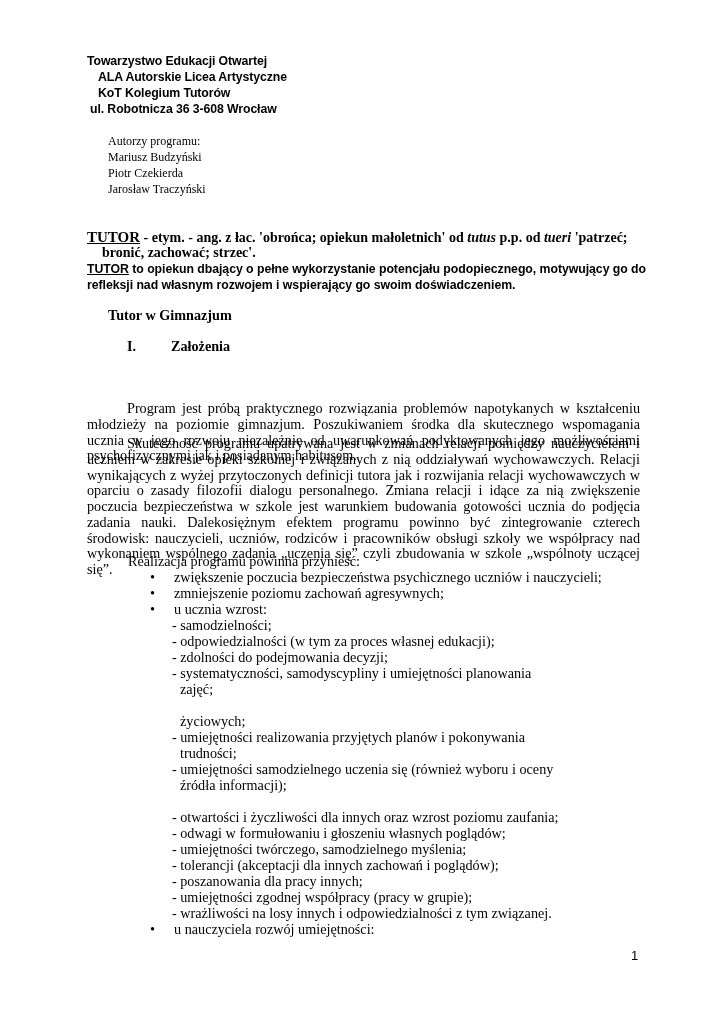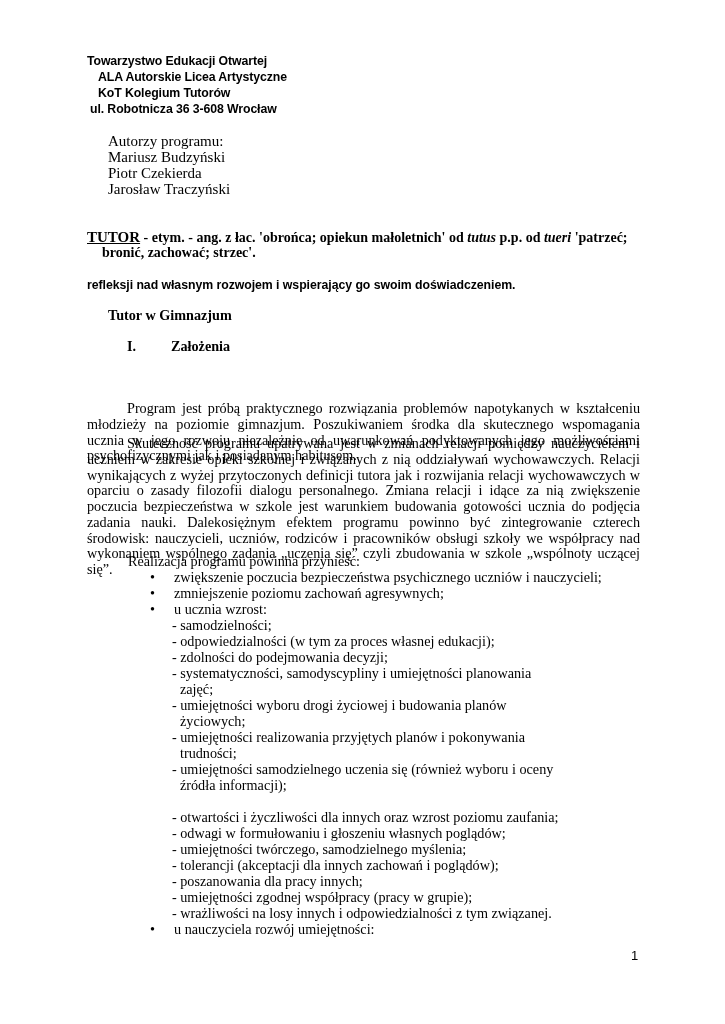--- a/index.html
+++ b/index.html
@@ -2,21 +2,21 @@
 <html><head>
 <meta charset="utf-8">
 <style>
   html, body { margin:0; padding:0; background:#ffffff; }
   body { width:725px; height:1024px; position:relative; overflow:hidden; color:#000; }
   .page { position:absolute; left:0; top:0; width:596px; height:1024px; background:#fff; }
   .sans { font-family:"Liberation Sans", "DejaVu Sans", sans-serif; }
   .serif { font-family:"Liberation Serif", "DejaVu Serif", serif; }
   .abs { position:absolute; white-space:nowrap; }
   .hdr { font-size:12.3px; font-weight:bold; line-height:16px; letter-spacing:-0.1px; }
-  .authors { font-size:15px; line-height:16px; }
+  .authors { font-size:12px; line-height:16px; }
   .defline { font-size:14px; line-height:16px; }
   .b { font-weight:bold; }
   .u { text-decoration:underline; }
   .i { font-style:italic; }
   .para { position:absolute; left:87px; width:553px; font-size:14.2px; line-height:15.75px; text-align:justify; }
   .para p { margin:0; }
   .indent { text-indent:40px; }
   .bullet { position:absolute; left:150px; font-size:14.2px; line-height:16px; white-space:nowrap; }
   .bullet .dot { position:absolute; left:0; top:0; }
   .bullet .txt { position:absolute; left:24px; top:0; }
@@ -36,20 +36,23 @@
 
   <div class="abs serif authors" style="left:108px; top:133px;">Autorzy programu:</div>
   <div class="abs serif authors" style="left:108px; top:149px;">Mariusz Budzyński</div>
   <div class="abs serif authors" style="left:108px; top:165px;">Piotr Czekierda</div>
   <div class="abs serif authors" style="left:108px; top:181px;">Jarosław Traczyński</div>
 
   <div class="abs serif defline b" style="left:87px; top:229px;">
     <span class="u" style="font-size:15px;">TUTOR</span><span> - etym. - ang. z łac. 'obrońca; opiekun małoletnich' od </span><span class="i">tutus</span><span> p.p. od </span><span class="i">tueri</span><span> 'patrzeć;</span>
   </div>
   <div class="abs serif defline b" style="left:102px; top:245px;">bronić, zachować; strzec'.</div>
+  <div class="abs sans b" style="left:87px; top:261px; font-size:12.3px; line-height:16px; letter-spacing:-0.05px;">
+    <span class="u">TUTOR</span><span> to opiekun dbający o pełne wykorzystanie potencjału podopiecznego, motywujący go do</span>
+  </div>
   <div class="abs sans b" style="left:87px; top:277px; font-size:12.3px; line-height:16px; letter-spacing:-0.05px;">refleksji nad własnym rozwojem i wspierający go swoim doświadczeniem.</div>
 
   <div class="abs serif b" style="left:108px; top:307px; font-size:14.2px;">Tutor w Gimnazjum</div>
   <div class="abs serif b" style="left:127px; top:338px; font-size:14.2px;">I.</div>
   <div class="abs serif b" style="left:171px; top:338px; font-size:14.2px;">Założenia</div>
 
   <div class="para serif" style="top:365px;margin-top:36px;">
     <p class="indent">Program jest próbą praktycznego rozwiązania problemów napotykanych w kształceniu młodzieży na poziomie gimnazjum. Poszukiwaniem środka dla skutecznego wspomagania ucznia w jego rozwoju niezależnie od uwarunkowań podyktowanych jego możliwościami psychofizycznymi jak i posiadanym habitusem.</p>
   </div>
   <div class="para serif" style="top:436px;">
@@ -68,21 +71,20 @@
   <div class="bullet serif" style="top:601px;">
     <span class="dot">•</span>
     <span class="txt">u ucznia wzrost:</span>
   </div>
 
   <div class="sub serif" style="top:617px;">- samodzielności;</div>
   <div class="sub serif" style="top:633px;">- odpowiedzialności (w tym za proces własnej edukacji);</div>
   <div class="sub serif" style="top:649px;">- zdolności do podejmowania decyzji;</div>
   <div class="sub serif" style="top:665px;">- systematyczności, samodyscypliny i umiejętności planowania</div>
   <div class="cont serif" style="top:681px;">zajęć;</div>
-  <div class="sub serif" style="top:697px;">- umiejętności wyboru drogi życiowej i budowania planów</div>
   <div class="cont serif" style="top:713px;text-align:center;">życiowych;</div>
   <div class="sub serif" style="top:729px;">- umiejętności realizowania przyjętych planów i pokonywania</div>
   <div class="cont serif" style="top:745px;">trudności;</div>
   <div class="sub serif" style="top:761px;">- umiejętności samodzielnego uczenia się (również wyboru i oceny</div>
   <div class="cont serif" style="top:777px;">źródła  informacji);</div>
   <div class="sub serif" style="top:809px;">- otwartości i życzliwości dla innych oraz wzrost poziomu zaufania;</div>
   <div class="sub serif" style="top:825px;">- odwagi w formułowaniu i głoszeniu własnych poglądów;</div>
   <div class="sub serif" style="top:857px;">- tolerancji (akceptacji dla innych zachowań i poglądów);</div>
   <div class="sub serif" style="top:841px;">- umiejętności twórczego, samodzielnego myślenia;</div>
   <div class="sub serif" style="top:873px;">- poszanowania dla pracy innych;</div>

